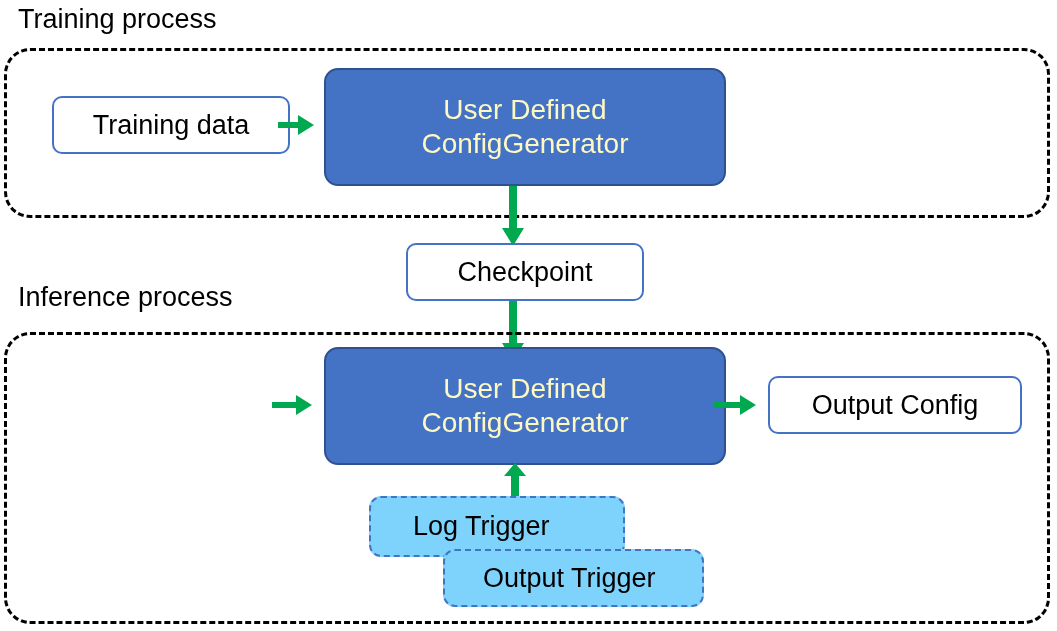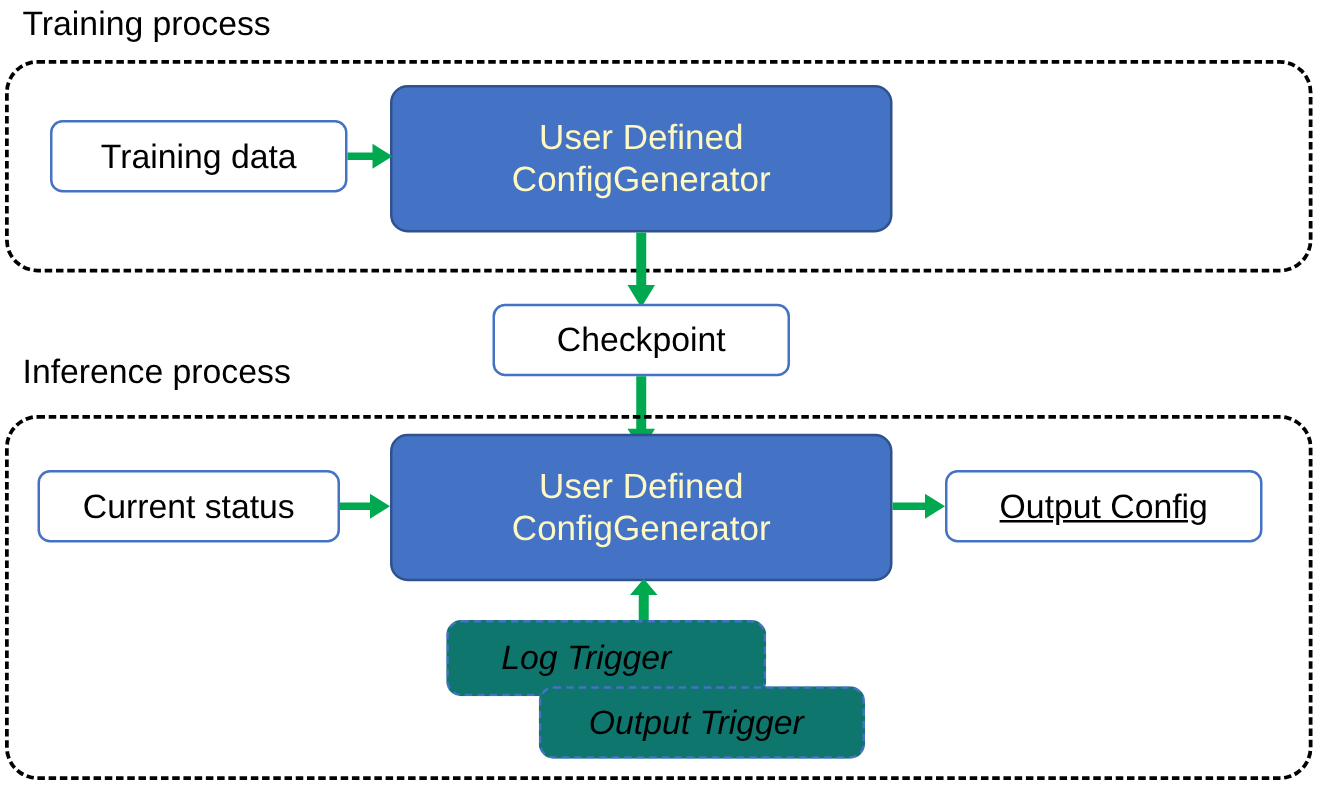--- a/index.html
+++ b/index.html
@@ -41,44 +41,44 @@
   
   .node {
     position: absolute;
     box-sizing: border-box;
     display: flex;
     align-items: center;
     justify-content: center;
     text-align: center;
     color: #000000;
     font-family: "Liberation Sans", sans-serif;
+    margin-left: 12px;
   }
 
   .node-plain {
     background: #ffffff;
     border: 2px solid #4472C4;
     border-radius: 10px;
     font-size: 27px;
   }
 
   .node-primary {
     background: #4472C4;
     border: 2px solid #2F528F;
     border-radius: 14px;
     color: #fef9c3;
     font-size: 28px;
     line-height: 1.22;
   }
 
   .node-dashed {
-    background: #0f766e;
+    background: #7dd3fc;
     border: 2px dashed #4472C4;
     border-radius: 12px;
     font-size: 27px;
-    font-style: italic;
   }
 
   .node-primary .label-line { display: block; }
 
   
   .arrow {
     position: absolute;
     overflow: visible;
     pointer-events: none;
   }
@@ -119,37 +119,34 @@
 
   <svg class="arrow" style="left:498px; top:301px;" width="30" height="62">
     <line x1="15" y1="0" x2="15" y2="44" stroke="#00A94F" stroke-width="8"></line>
     <polygon points="4,42 26,42 15,60" fill="#00A94F"></polygon>
   </svg>
 
   <div class="section-caption" style="left:18px; top:284px;text-align:center;">Inference process</div>
 
   <div class="process-container" style="left:4px; top:332px; width:1046px; height:292px;"></div>
 
-  <div class="node node-plain" style="left:30px; top:376px; width:242px; height:58px;">
-    <span>Current status</span>
-  </div>
 
   <div class="node node-primary" style="left:312px; top:347px; width:402px; height:118px;">
     <div>
       <span class="label-line">User Defined</span>
       <span class="label-line">ConfigGenerator</span>
     </div>
   </div>
 
   <svg class="arrow" style="left:272px; top:390px;" width="44" height="30">
     <line x1="0" y1="15" x2="26" y2="15" stroke="#00A94F" stroke-width="6"></line>
     <polygon points="24,5 40,15 24,25" fill="#00A94F"></polygon>
   </svg>
 
-  <div class="node node-plain" style="left:756px; top:376px; width:254px; height:58px;text-decoration:underline;">
+  <div class="node node-plain" style="left:756px; top:376px; width:254px; height:58px;">
     <span>Output Config</span>
   </div>
 
   <svg class="arrow" style="left:714px; top:390px;" width="46" height="30">
     <line x1="0" y1="15" x2="28" y2="15" stroke="#00A94F" stroke-width="6"></line>
     <polygon points="26,5 42,15 26,25" fill="#00A94F"></polygon>
   </svg>
 
   <svg class="arrow" style="left:500px; top:463px;" width="30" height="36">
     <line x1="15" y1="34" x2="15" y2="10" stroke="#00A94F" stroke-width="8"></line>

